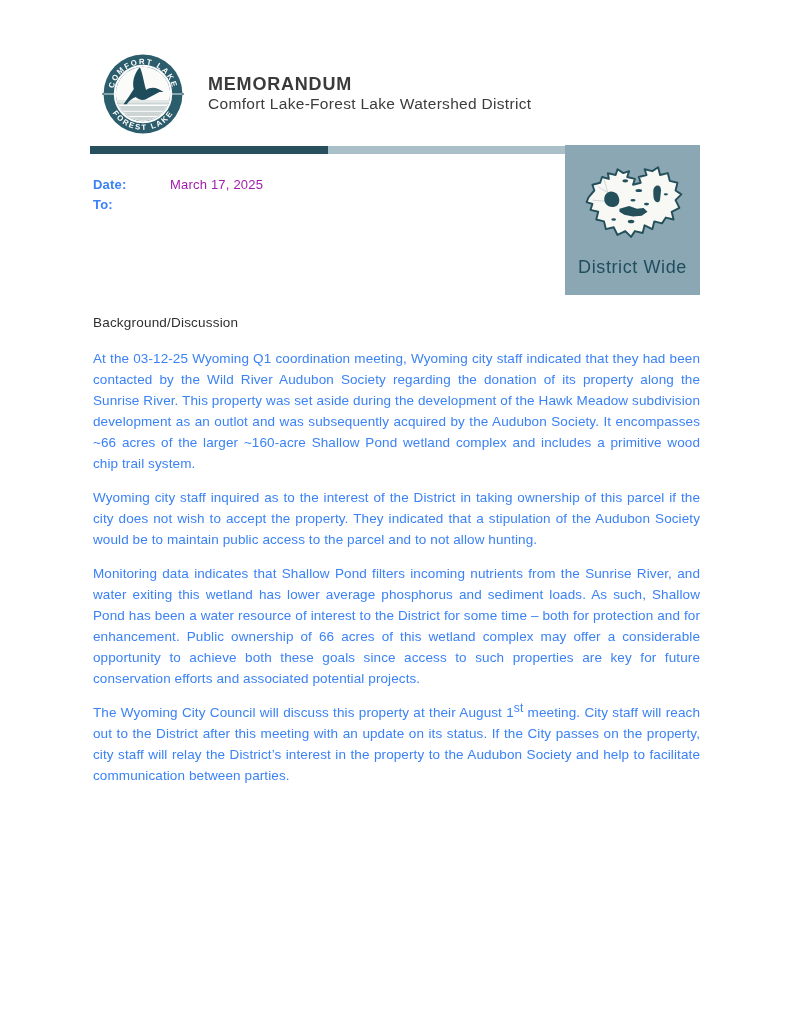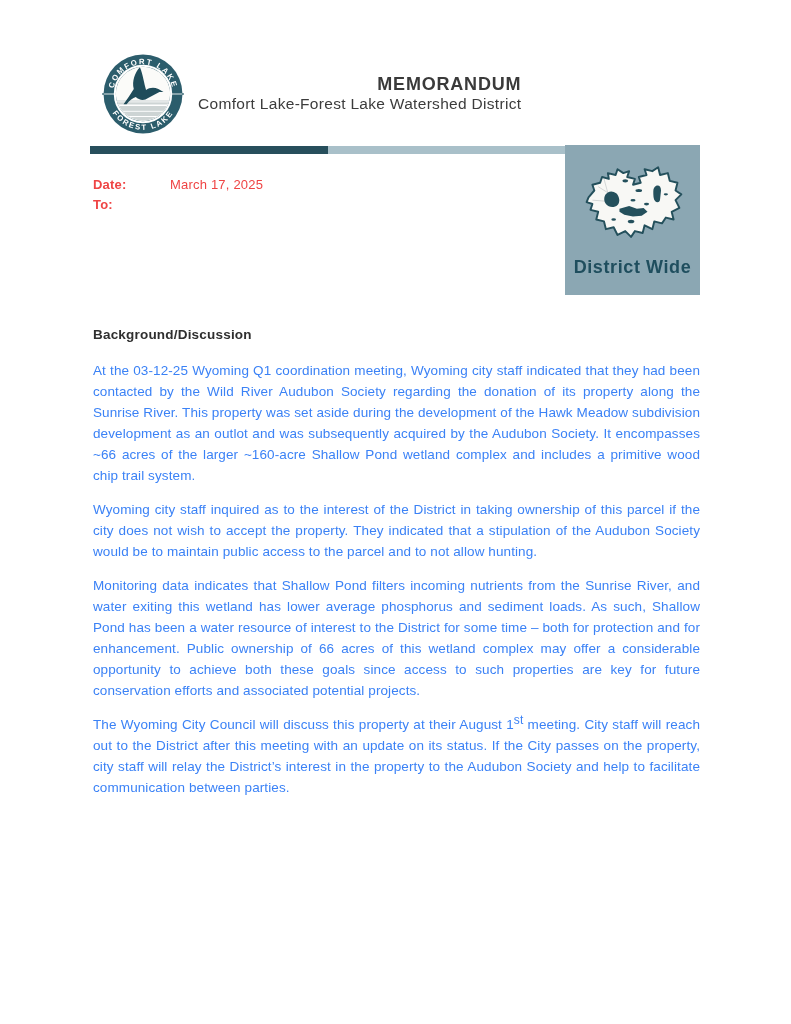--- a/index.html
+++ b/index.html
@@ -20,23 +20,22 @@
   
   .logo-badge {
     position: absolute;
     left: 102px;
     top: 53px;
     width: 82px;
     height: 82px;
   }
   .header-text {
     position: absolute;
-    left: 198px;
+    left: 208px;
     top: 74px;
-    text-align: right;
   }
   .memo-title {
     font-size: 18px;
     font-weight: bold;
     letter-spacing: 0.8px;
     color: #3a3a3a;
   }
   .memo-subtitle {
     font-size: 15.5px;
     letter-spacing: 0.3px;
@@ -64,56 +63,55 @@
     height: 150px;
     text-align: center;
   }
   .district-box svg.map {
     display: block;
     margin: 16px auto 0 auto;
   }
   .district-label {
     margin-top: 8px;
     font-size: 18px;
-    font-weight: bold;
+    font-weight: normal;
     letter-spacing: 0.6px;
     color: #1f4e5e;
   }
 
   
   .memo-fields {
     position: absolute;
     left: 93px;
     top: 175px;
     width: 440px;
     font-size: 13px;
   }
   .memo-row { display: flex; line-height: 20px; }
   .memo-row .label {
     width: 77px;
     font-weight: bold;
-    color: #ef4444;
+    color: #3b82f6;
     letter-spacing: 0.2px;
   }
-  .memo-row .value { color: #ef4444; letter-spacing: 0.2px; }
+  .memo-row .value { color: #a21caf; letter-spacing: 0.2px; }
 
   
   .memo-body {
     position: absolute;
     left: 93px;
     top: 315px;
     width: 607px;
   }
   .section-heading {
     font-size: 13.5px;
-    font-weight: bold;
+    font-weight: normal;
     color: #2f2f2f;
     margin-bottom: 18px;
     letter-spacing: 0.2px;
-    margin-top: 12px;
   }
   .memo-body p {
     font-size: 13.5px;
     line-height: 21px;
     text-align: justify;
     color: #3b82f6;
     margin-bottom: 13px;
     letter-spacing: 0.1px;
   }
   .memo-body p sup {

